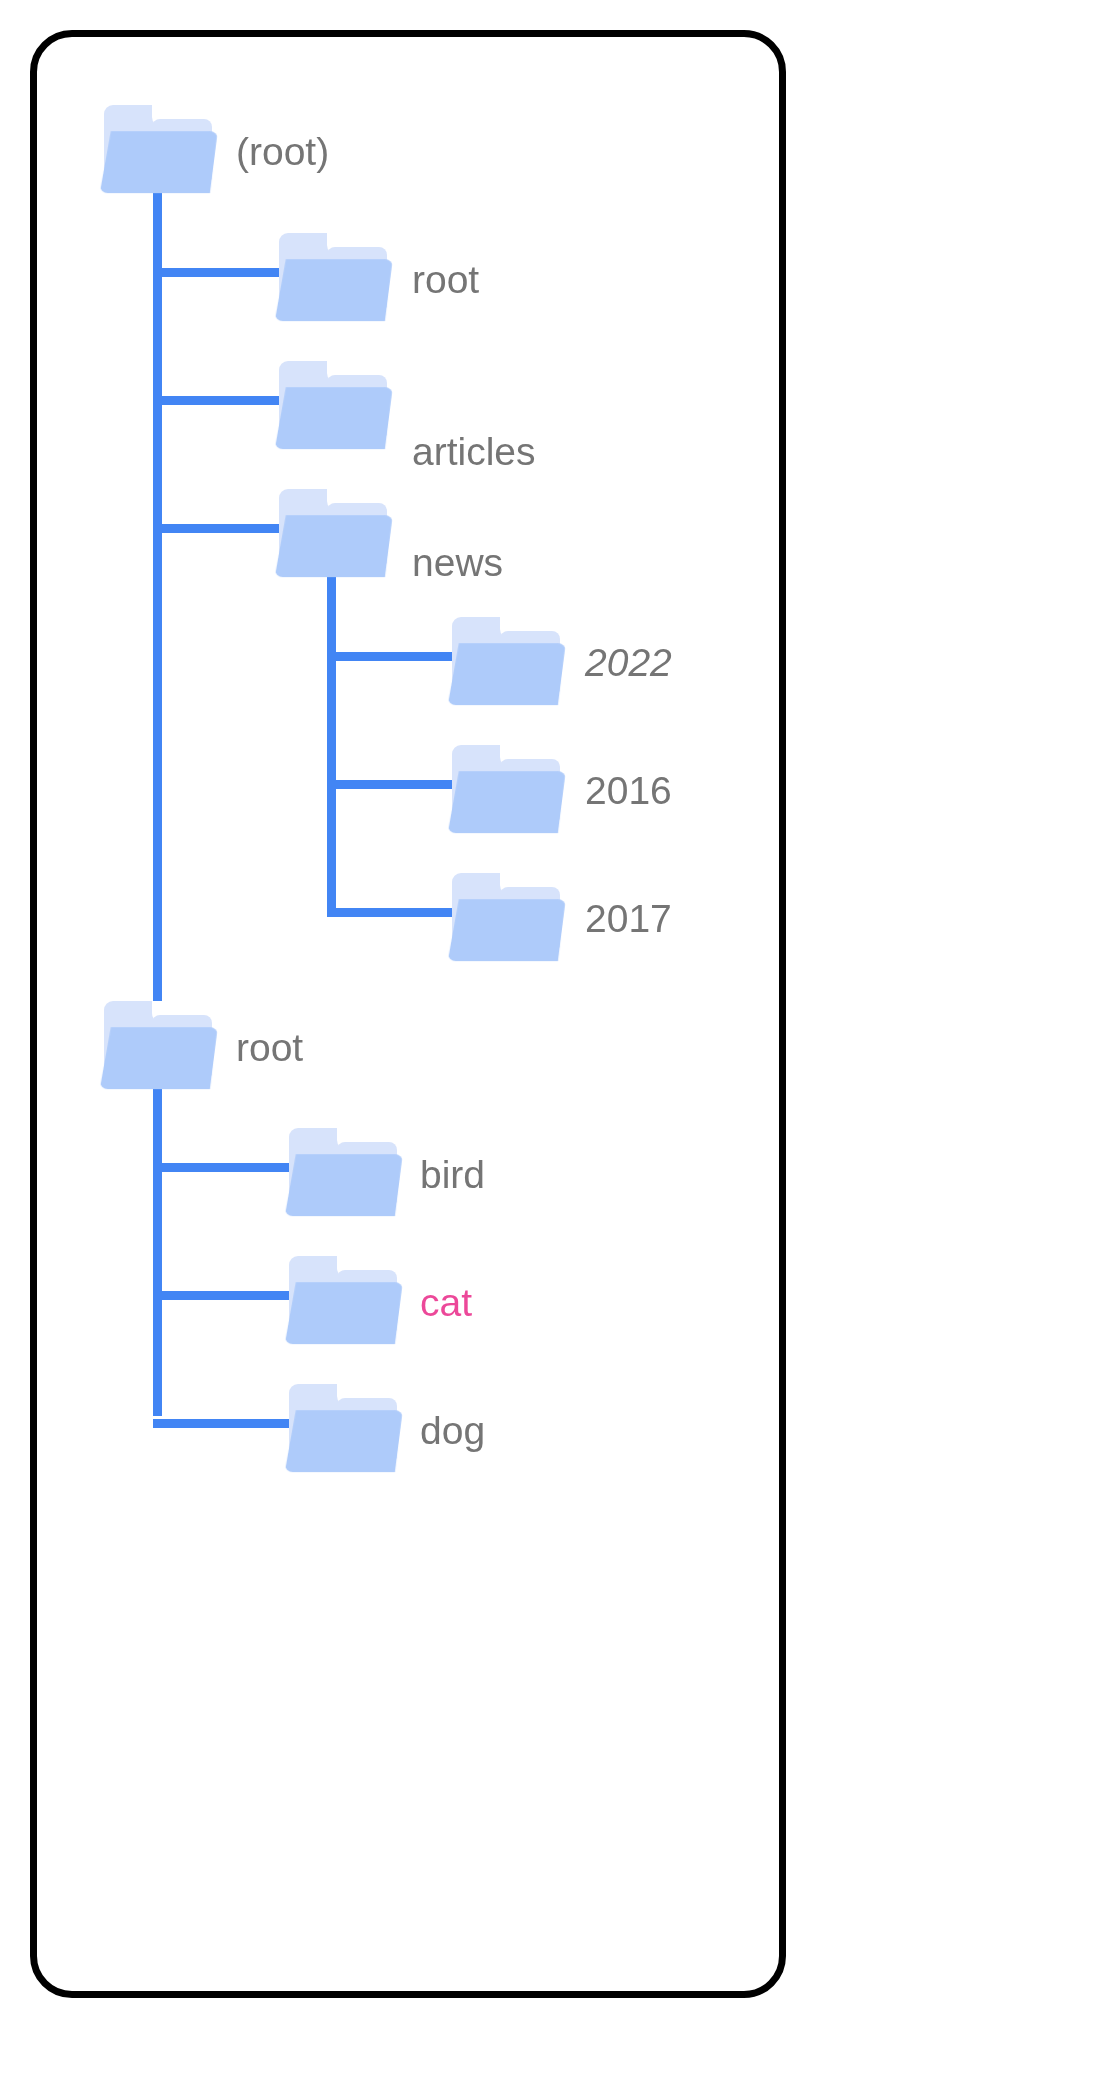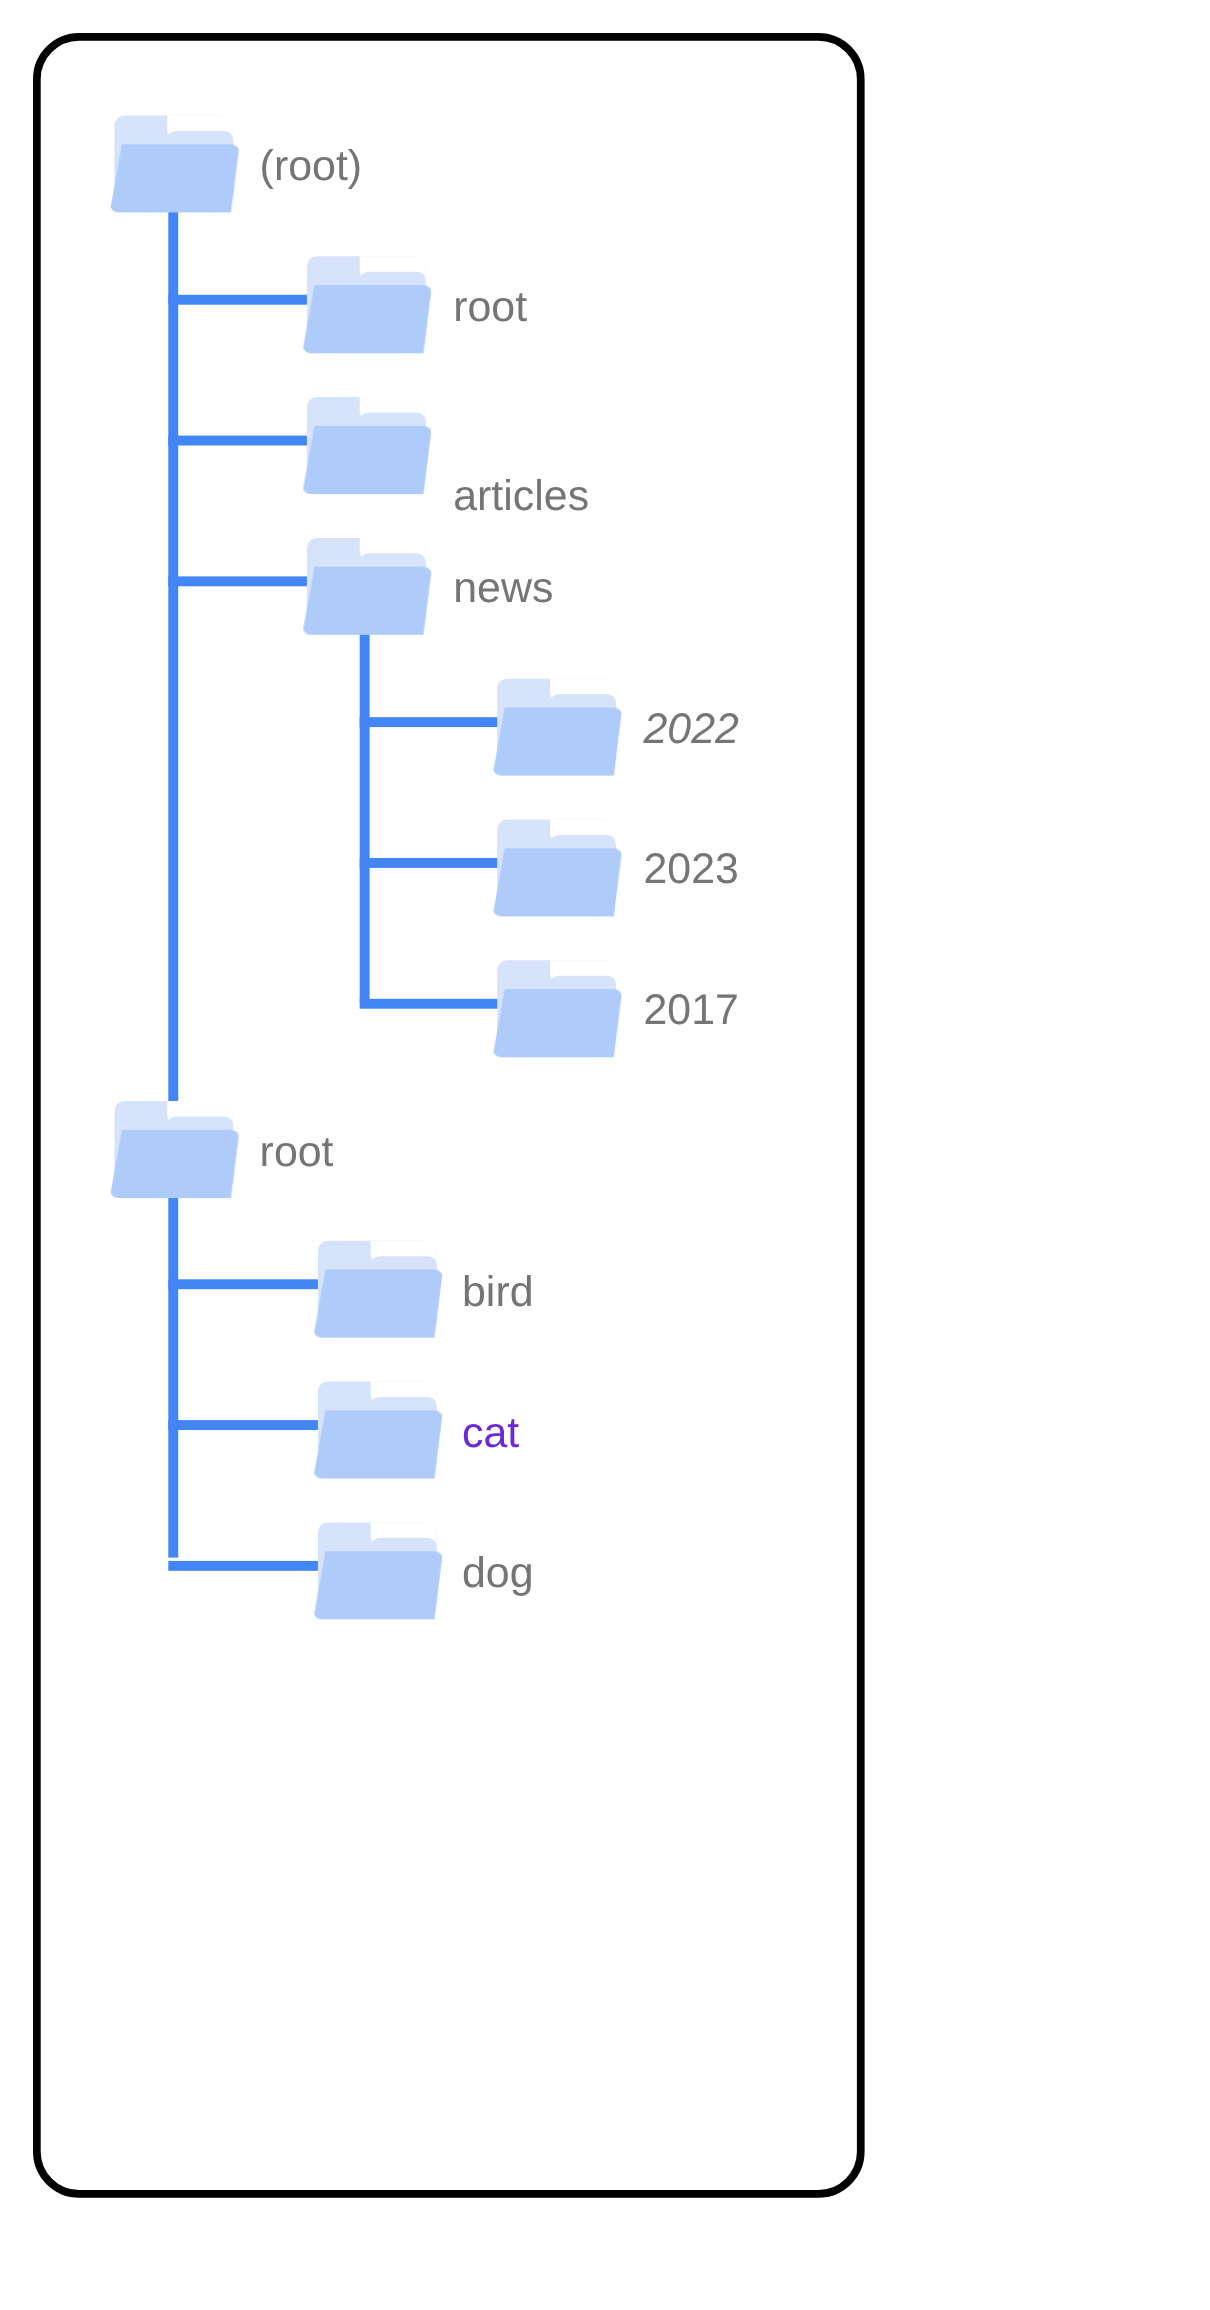--- a/index.html
+++ b/index.html
@@ -141,35 +141,35 @@
         <div class="backtop" style="background: rgb(215, 227, 251);"></div>
         <div class="front" style="background: rgb(174, 203, 250);"></div>
       </div>
       <div class="label" style="left: 412px; top: 388px; color: rgb(117, 117, 117); margin-top: 44px;">articles</div>
       <div class="folder" style="left: 275px; top: 489px;">
         <div class="back" style="background: rgb(215, 227, 251);"></div>
         <div class="tabcut"></div>
         <div class="backtop" style="background: rgb(215, 227, 251);"></div>
         <div class="front" style="background: rgb(174, 203, 250);"></div>
       </div>
-      <div class="label" style="left: 412px; top: 515px; color: rgb(117, 117, 117);">news</div>
+      <div class="label" style="left: 412px; top: 543px; color: rgb(117, 117, 117);">news</div>
       <div class="folder" style="left: 448px; top: 617px;">
         <div class="back" style="background: rgb(215, 227, 251);"></div>
         <div class="tabcut"></div>
         <div class="backtop" style="background: rgb(215, 227, 251);"></div>
         <div class="front" style="background: rgb(174, 203, 250);"></div>
       </div>
       <div class="label" style="left: 585px; top: 643px; color: rgb(117, 117, 117); font-style: italic;">2022</div>
       <div class="folder" style="left: 448px; top: 745px;">
         <div class="back" style="background: rgb(215, 227, 251);"></div>
         <div class="tabcut"></div>
         <div class="backtop" style="background: rgb(215, 227, 251);"></div>
         <div class="front" style="background: rgb(174, 203, 250);"></div>
       </div>
-      <div class="label" style="left: 585px; top: 771px; color: rgb(117, 117, 117);">2023</div>
+      <div class="label" style="left: 585px; top: 771px; color: rgb(117, 117, 117);">2016</div>
       <div class="folder" style="left: 448px; top: 873px;">
         <div class="back" style="background: rgb(215, 227, 251);"></div>
         <div class="tabcut"></div>
         <div class="backtop" style="background: rgb(215, 227, 251);"></div>
         <div class="front" style="background: rgb(174, 203, 250);"></div>
       </div>
       <div class="label" style="left: 585px; top: 899px; color: rgb(117, 117, 117);">2017</div>
       <div class="folder" style="left: 100px; top: 1001px;">
         <div class="back" style="background: rgb(215, 227, 251);"></div>
         <div class="tabcut"></div>
@@ -183,21 +183,21 @@
         <div class="backtop" style="background: rgb(215, 227, 251);"></div>
         <div class="front" style="background: rgb(174, 203, 250);"></div>
       </div>
       <div class="label" style="left: 420px; top: 1155px; color: rgb(117, 117, 117);">bird</div>
       <div class="folder" style="left: 285px; top: 1256px;">
         <div class="back" style="background: rgb(215, 227, 251);"></div>
         <div class="tabcut"></div>
         <div class="backtop" style="background: rgb(215, 227, 251);"></div>
         <div class="front" style="background: rgb(174, 203, 250);"></div>
       </div>
-      <div class="label" style="left: 420px; top: 1283px; color: #6d28d9;">cat</div>
+      <div class="label" style="left: 420px; top: 1283px; color: #ec4899;">cat</div>
       <div class="folder" style="left: 285px; top: 1384px;">
         <div class="back" style="background: rgb(215, 227, 251);"></div>
         <div class="tabcut"></div>
         <div class="backtop" style="background: rgb(215, 227, 251);"></div>
         <div class="front" style="background: rgb(174, 203, 250);"></div>
       </div>
       <div class="label" style="left: 420px; top: 1411px; color: rgb(117, 117, 117);">dog</div>
     </div>
 </div>
 

